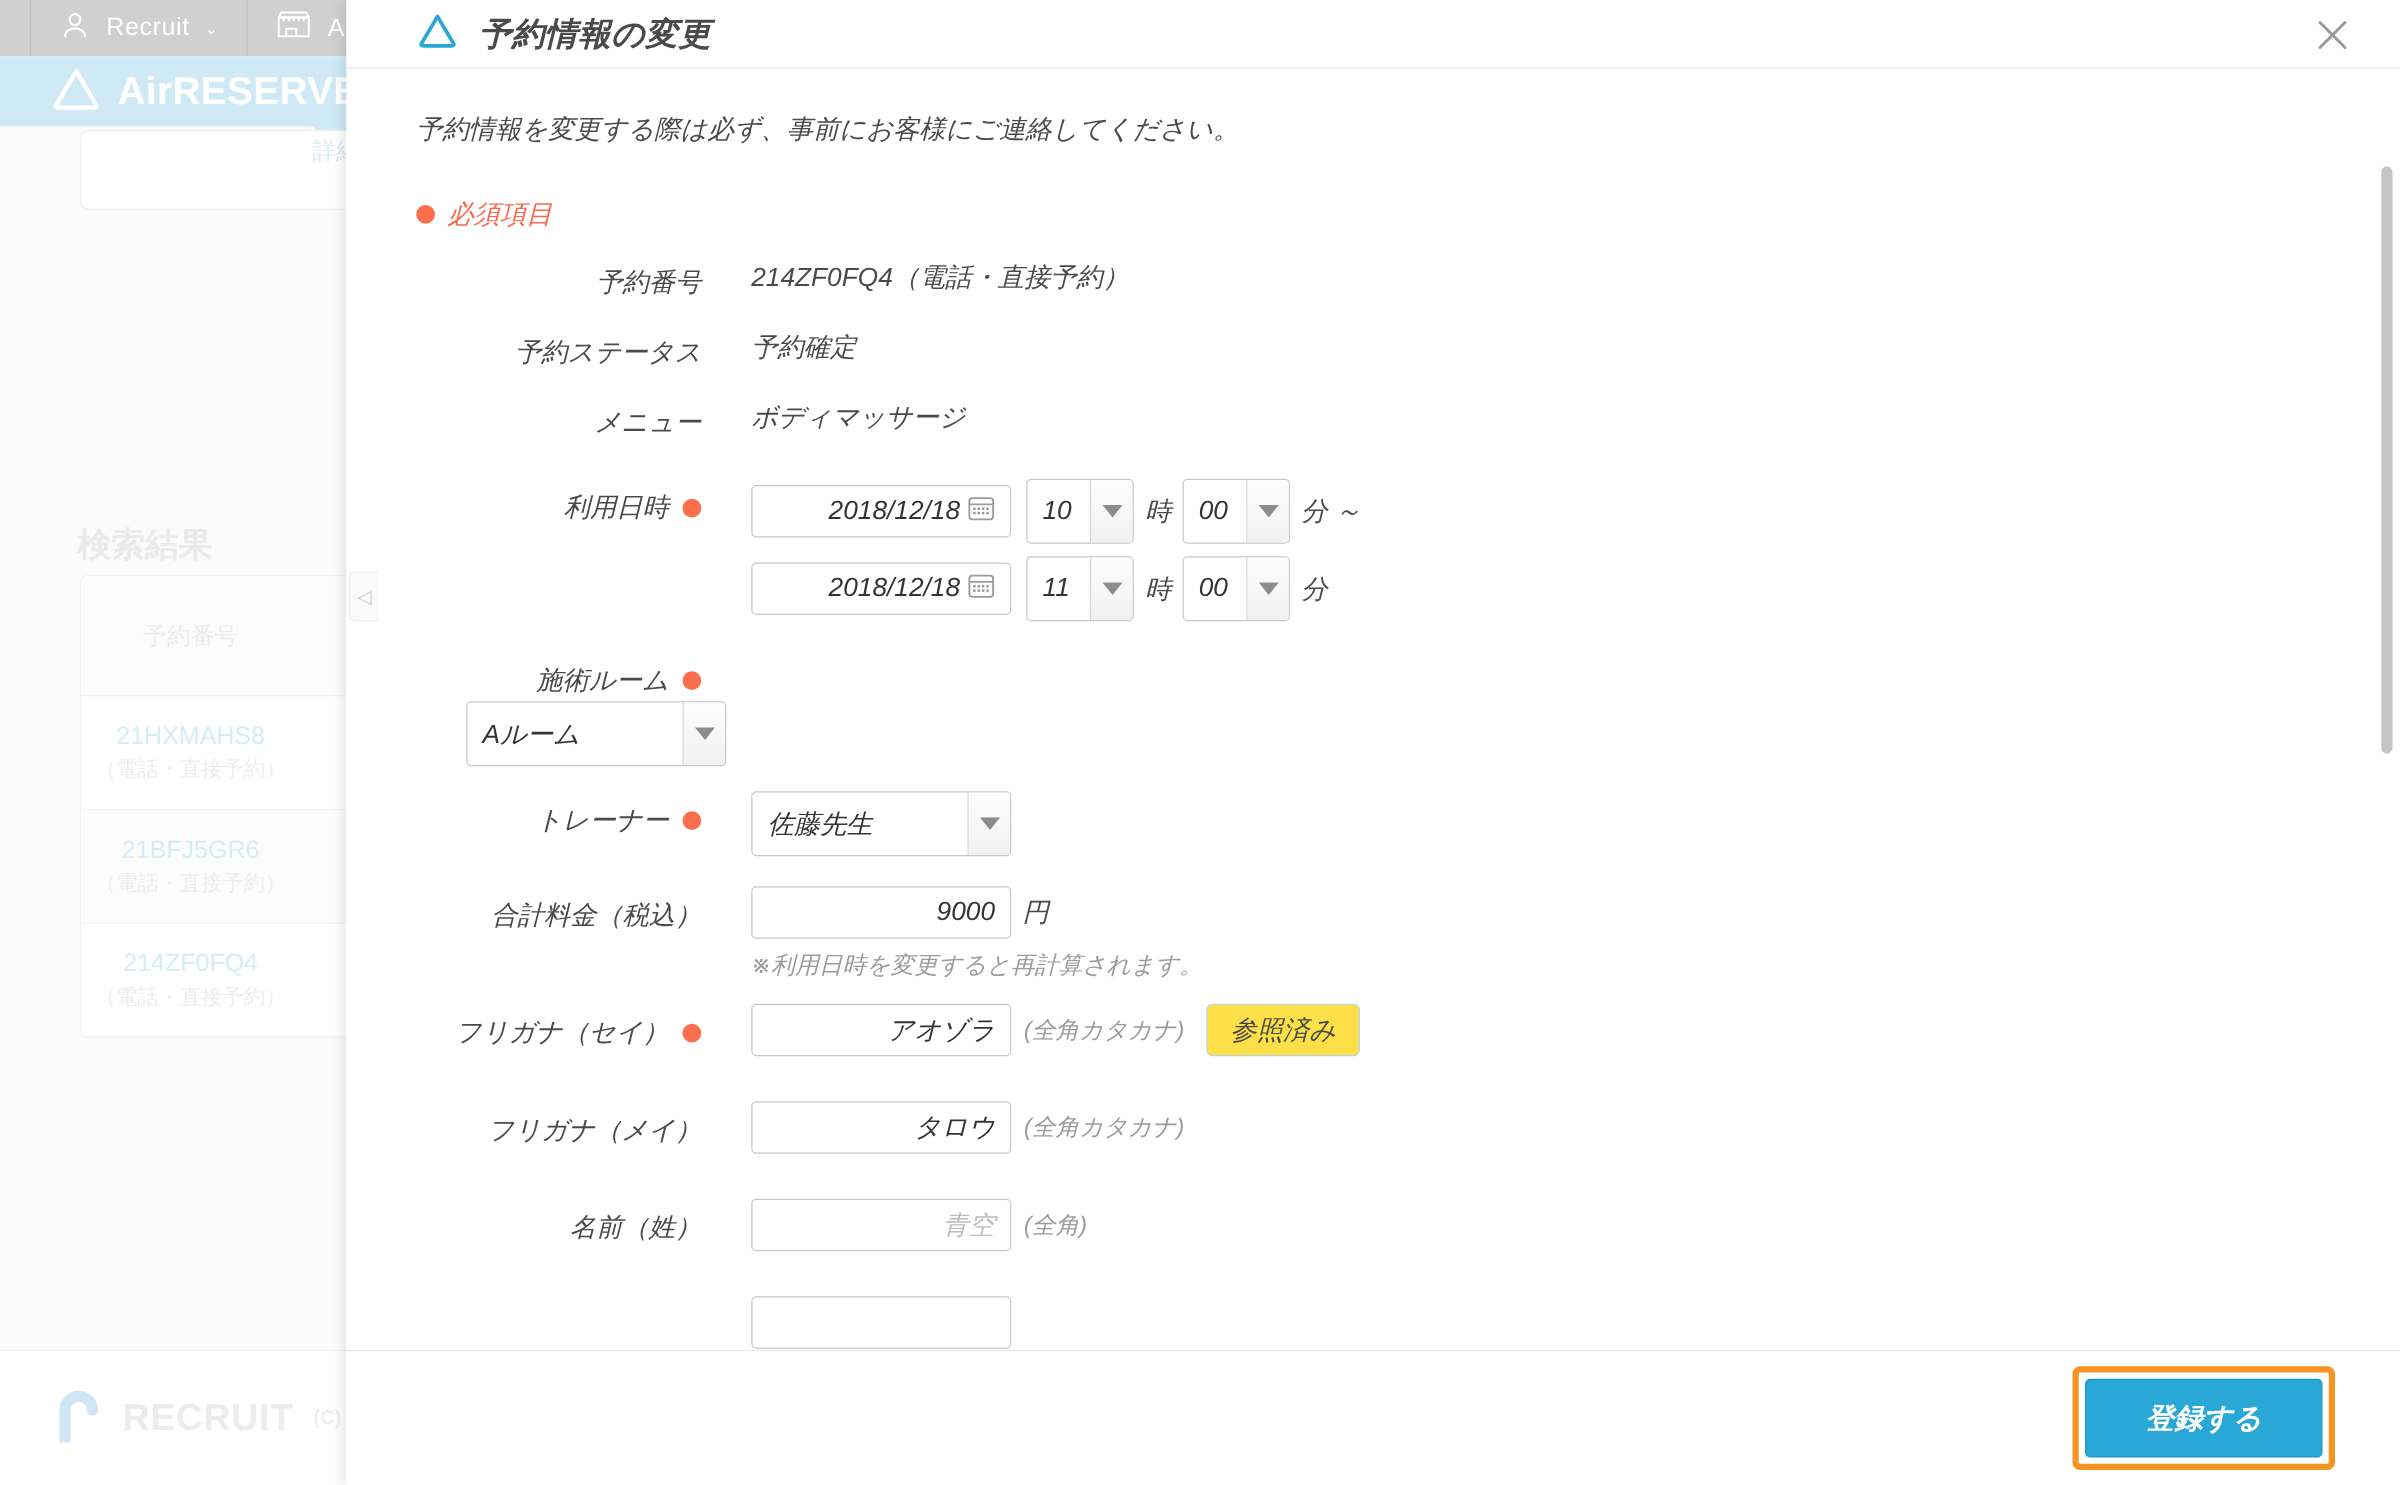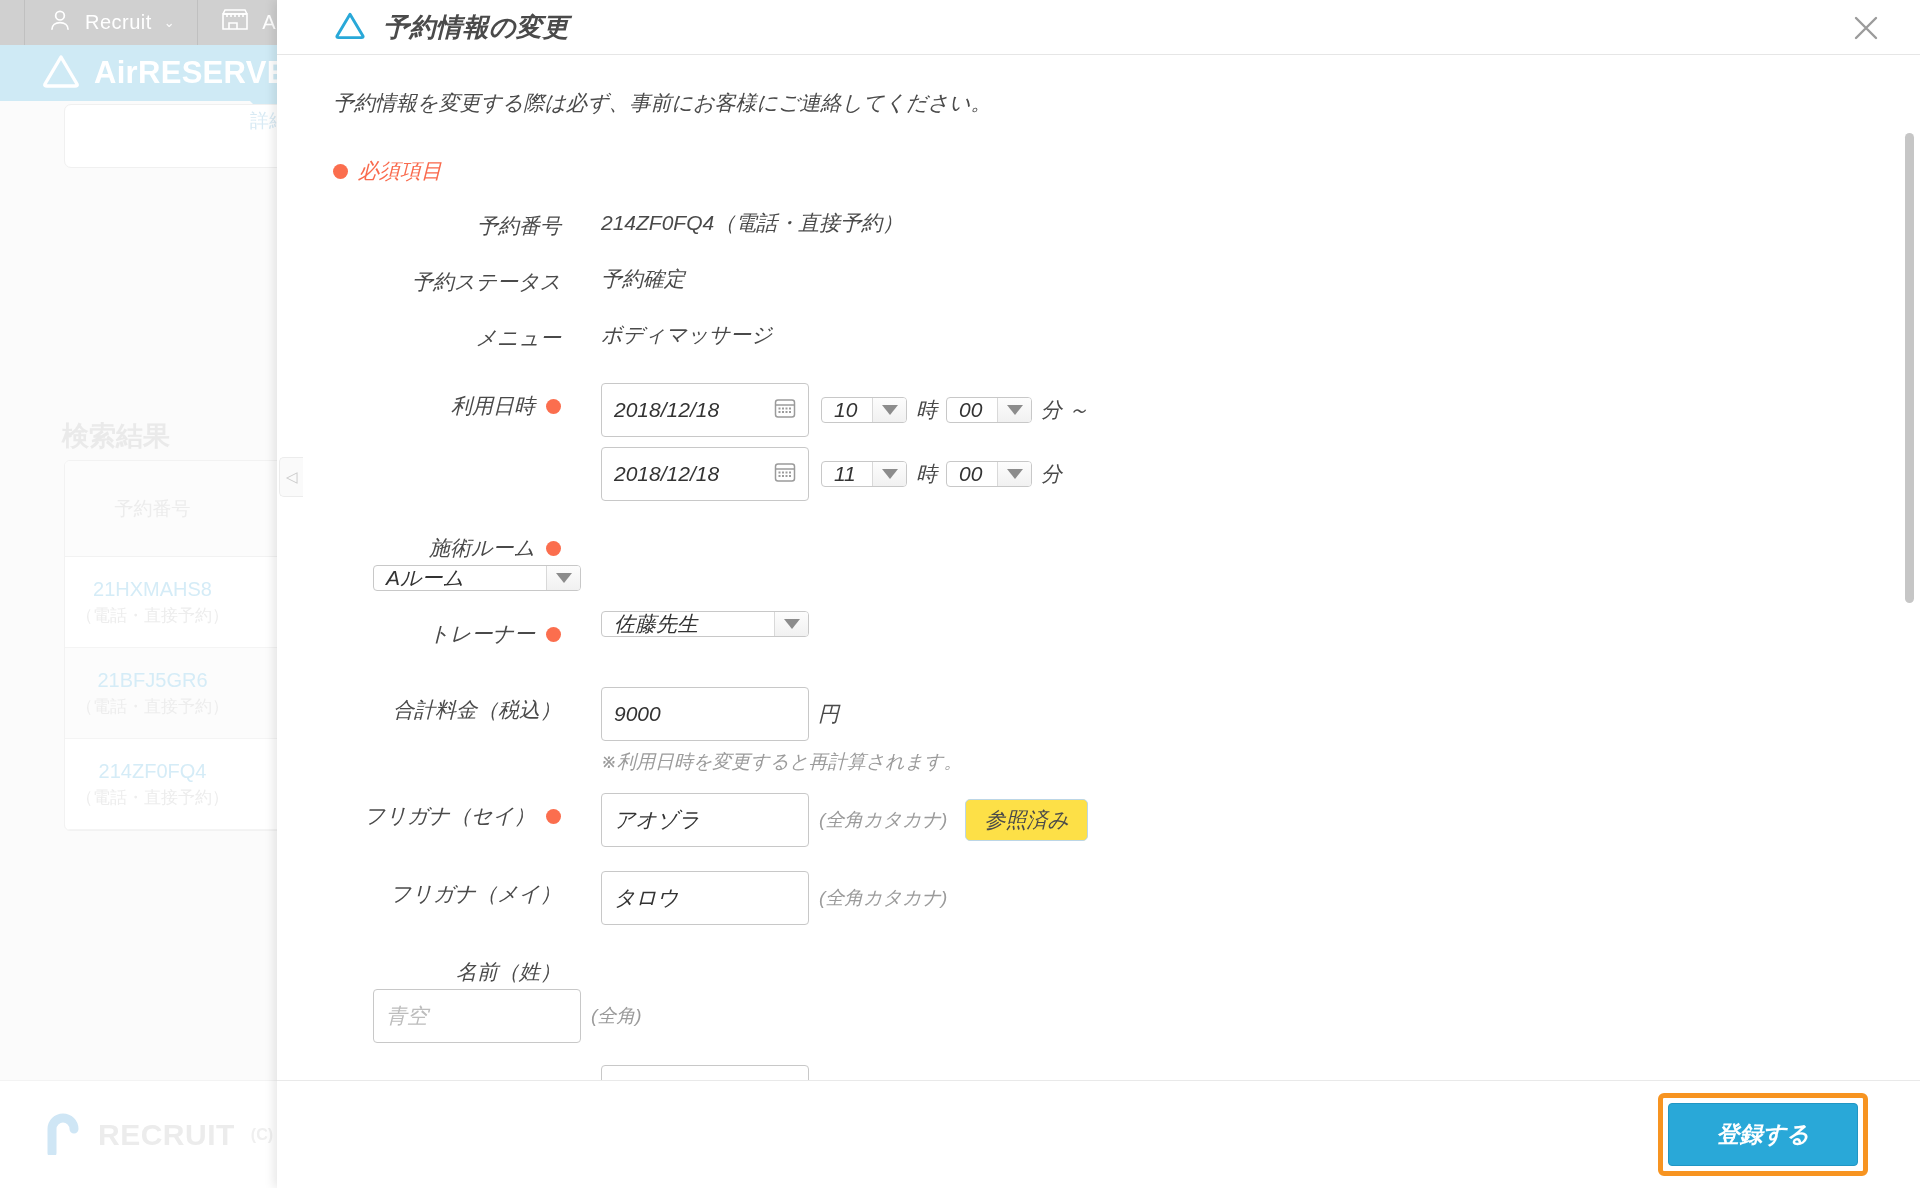--- a/index.html
+++ b/index.html
@@ -166,36 +166,37 @@
   .frow-ctrl {
     margin-left: 40px;
     display: flex; flex-direction: column;
   }
   .frow-static {
     font-size: 21px; color: #4a4a4a; padding-top: 6px; line-height: 1.3;
   }
   .inline { display: flex; align-items: center; }
 
   .tf {
-    height: 54px; border: 1px solid #c8c8c8; border-radius: 4px;
+    height: 42px; border: 1px solid #c8c8c8; border-radius: 4px;
     background: #fff; display: flex; align-items: center;
     padding: 0 12px; font-size: 21px; color: #333;
     position: relative;
+    justify-content: flex-end;
   }
   .tf.date { width: 208px; padding-right: 40px; }
   .tf.money { width: 208px; }
   .tf.kana { width: 208px; }
   .tf .ph { color: #bdbdbd; }
 
   .cal-icon {
     position: absolute; right: 10px; top: 50%; transform: translateY(-50%);
   }
 
   .sel {
-    height: 26px; border: 1px solid #c8c8c8; border-radius: 4px;
+    height: 52px; border: 1px solid #c8c8c8; border-radius: 4px;
     background: #fff; display: flex; align-items: center;
     font-size: 21px; color: #333;
     overflow: hidden;
   }
   .sel .selv { padding: 0 12px; flex: 1 1 auto; white-space: nowrap; }
   .sel .arrow {
     width: 34px; height: 100%;
     border-left: 1px solid #d9d9d9;
     background: linear-gradient(#fdfdfd,#f1f1f1);
     display: flex; align-items: center; justify-content: center;
@@ -548,21 +549,21 @@
       <div class="frow-ctrl">
         <div class="inline">
           <div class="tf kana">
             <span>タロウ</span>
           </div>
           <span class="hint">(全角カタカナ)</span>
         </div>
       </div>
     </div>
 
-    <div class="form-row" style="margin-top:22px;flex-direction:column;">
+    <div class="form-row" style="margin-top:22px;">
       <div class="frow-label">名前（姓）</div>
       <div class="frow-ctrl">
         <div class="inline">
           <div class="tf kana">
             <span class="ph">青空</span>
           </div>
           <span class="hint">(全角)</span>
         </div>
       </div>
     </div>

